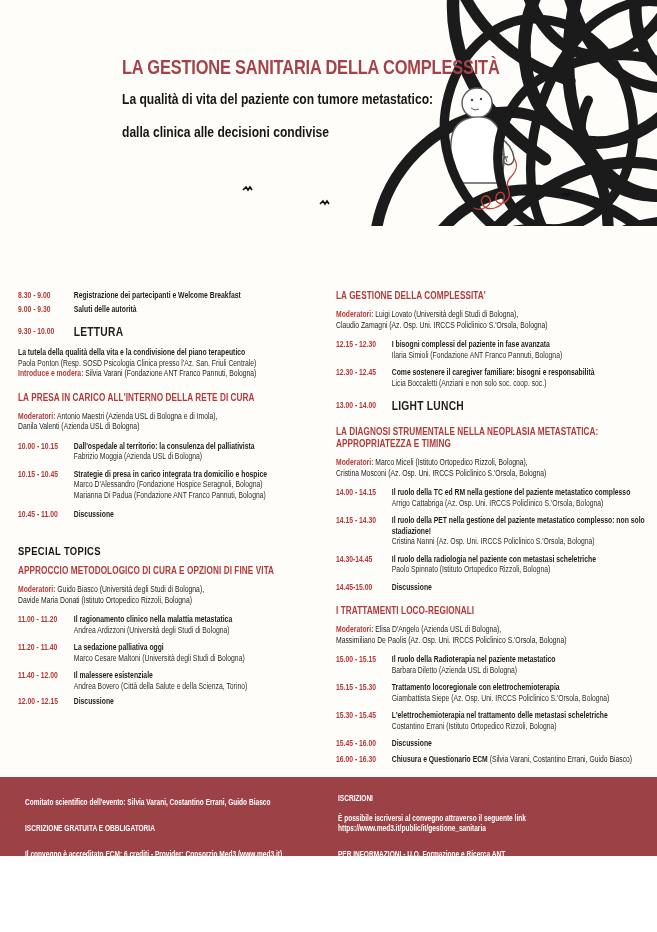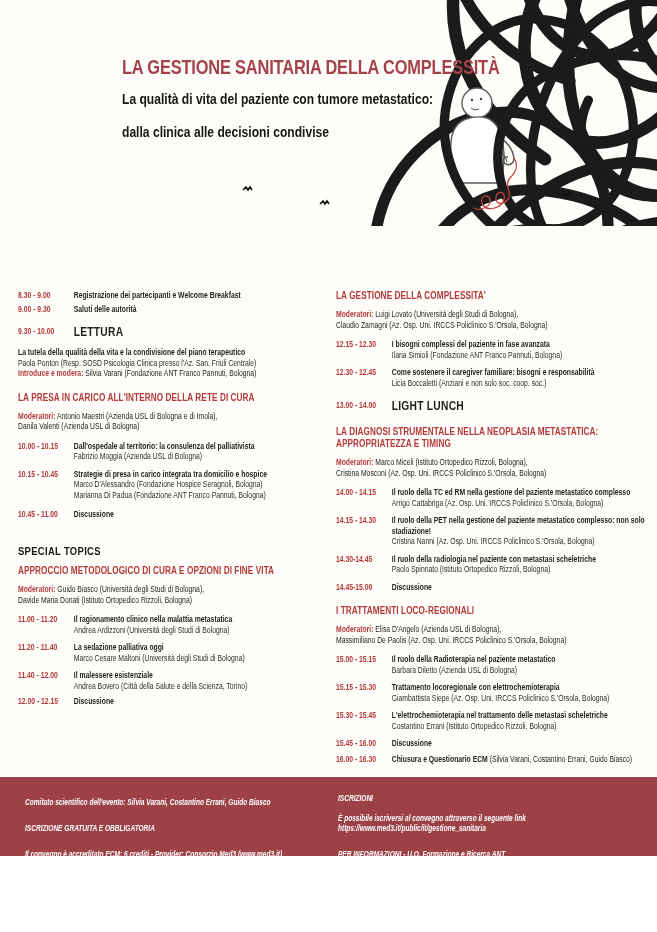--- a/index.html
+++ b/index.html
@@ -29,21 +29,21 @@
   .tt{font-weight:700;}
   .sp{white-space:pre-line;color:#2c2c29;}
   .big{font-size:12.5px;line-height:13px;font-weight:700;letter-spacing:.3px;}
   .sec{color:var(--red,#b23a3a);font-weight:700;font-size:10px;line-height:12px;margin:0 0 7px;letter-spacing:.1px;}
   .mods{margin-bottom:9px;white-space:pre-line;}
   .modlabel{color:var(--red,#b23a3a);font-weight:700;}
   .st{font-size:11.5px;font-weight:700;letter-spacing:.4px;margin:0 0 9px;color:#171714;}
   .lecture{margin-bottom:13px;}
 
   
-  #footerbox{position:absolute;left:0;top:777px;width:657px;height:79px;background:var(--maroon,#9c4247);color:#fff;font-style:italic;}
+  #footerbox{position:absolute;left:0;top:777px;width:657px;height:79px;background:var(--maroon,#9c4247);color:#fff;}
   .fcol{position:absolute;transform:scaleX(.8);transform-origin:0 0;font-size:8.2px;line-height:10px;font-weight:700;white-space:pre-line;}
   #fcol-left{left:25px;top:11px;width:380px;}
   #fcol-right{left:338px;top:7px;width:398px;}
   .fgap{margin-top:6px;}
   .flink{text-decoration:none;color:#fff;}
 
   
   #sponsors{position:absolute;left:4px;top:856px;width:657px;height:76px;background:#fffdf9;}
   .sp-label{position:absolute;font-size:8px;color:#4a4a46;}
   .vdiv{position:absolute;top:4px;width:1px;height:62px;background:#3a3a38;}

